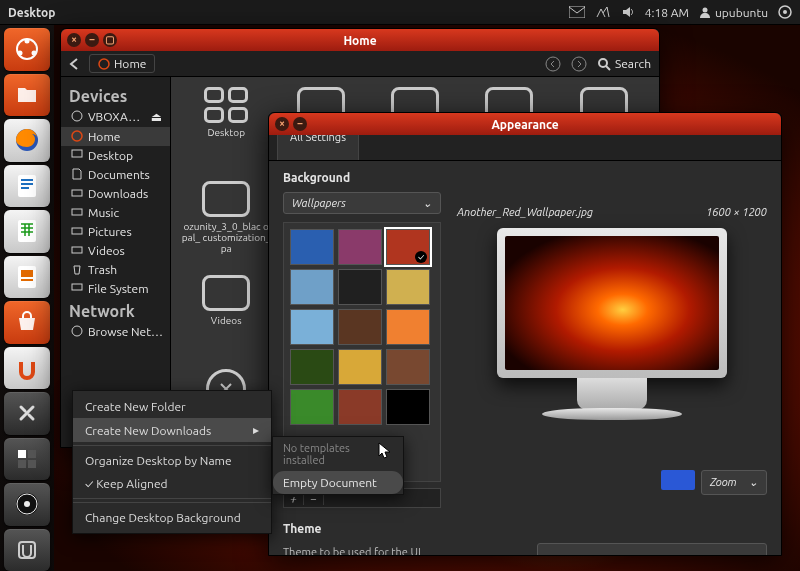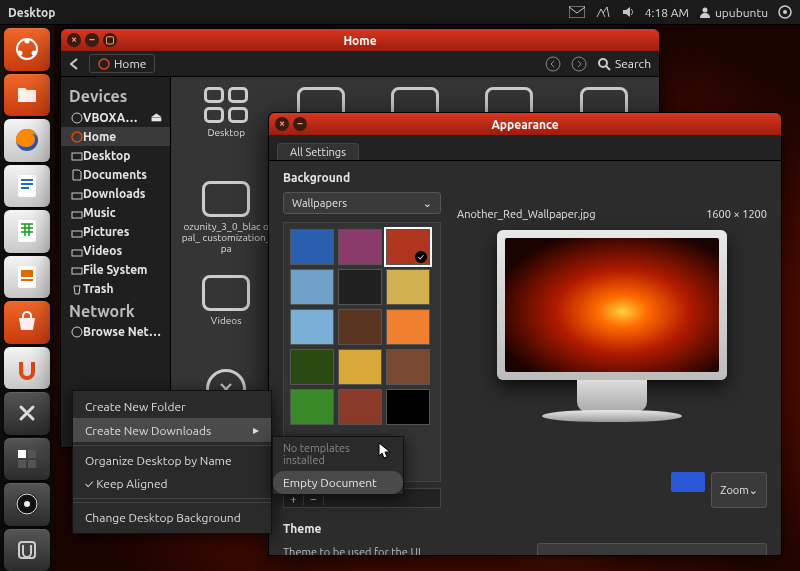--- a/index.html
+++ b/index.html
@@ -28,21 +28,21 @@
 .titlebar .wbtns{position:absolute;left:6px;top:4px;display:flex;gap:4px;}
 .wbtn{width:14px;height:14px;border-radius:50%;background:#3b1a11;display:flex;align-items:center;justify-content:center;color:#f0a070;font-size:10px;line-height:1;}
 
 
 .home{top:28px;left:60px;width:600px;height:420px;}
 .toolbar{height:26px;background:#1f1f1f;display:flex;align-items:center;padding:0 8px;gap:10px;border-bottom:1px solid #000;}
 .toolbar .right{margin-left:auto;display:flex;align-items:center;gap:10px;}
 .home-body{display:flex;height:calc(100% - 48px);}
 .sidebar{width:110px;background:#1f1f1f;border-right:1px solid #000;padding:6px 0;}
 .sb-head{color:#bbb;font-weight:bold;padding:4px 8px 2px;font-size:16px;}
-.sb-item{padding:3px 8px 3px 10px;display:flex;align-items:flex-end;white-space:nowrap;overflow:hidden;text-overflow:ellipsis;font-weight:bold;}
+.sb-item{padding:3px 8px 3px 10px;display:flex;align-items:flex-start;gap:5px;white-space:nowrap;overflow:hidden;text-overflow:ellipsis;}
 .sb-item.sel{background:#3a3a3a;}
 .sb-item svg{flex:0 0 12px;}
 .iconview{flex:1;background:#353535;padding:10px;display:grid;grid-template-columns:repeat(5,1fr);grid-auto-rows:90px;gap:4px;}
 .cell{display:flex;flex-direction:column;align-items:center;justify-content:flex-start;text-align:center;font-size:10px;color:#ddd;gap:4px;}
 .folder-icon{width:48px;height:36px;border:3px solid #ccc;border-radius:8px;}
 .dash-grid{width:44px;height:36px;display:grid;grid-template-columns:1fr 1fr;grid-template-rows:1fr 1fr;gap:4px;}
 .dash-grid span{border:3px solid #ccc;border-radius:5px;}
 .zip-icon{width:40px;height:40px;border-radius:50%;border:3px solid #ccc;display:flex;align-items:center;justify-content:center;}
 
 
@@ -51,42 +51,42 @@
 .ctx .mi.hl{background:#4a4a4a;display:flex;justify-content:space-between;align-items:center;}
 .ctx .sep{height:1px;background:#444;margin:3px 0;}
 .ctx .check::before{content:"✓ ";}
 .sub{position:absolute;left:272px;top:436px;width:132px;background:#2a2a2a;border:1px solid #111;box-shadow:0 4px 16px rgba(0,0,0,.7);}
 .sub .lbl{padding:5px 10px;color:#888;font-size:11px;}
 .sub .mi{padding:5px 10px;background:#4a4a4a;border-radius:11px;}
 
 
 .app{top:112px;left:268px;width:514px;height:444px;}
 .tabbar{height:26px;background:#222;border-bottom:1px solid #000;display:flex;align-items:flex-end;padding-left:8px;}
-.tab{padding:2px 12px;background:#333;border:1px solid #444;border-bottom:none;border-radius:4px 4px 0 0;font-size:11px;margin-top:20px;}
+.tab{padding:17px 12px;background:#333;border:1px solid #444;border-bottom:none;border-radius:4px 4px 0 0;font-size:11px;margin-top:20px;}
 .app-body{padding:10px 14px;height:calc(100% - 48px);overflow:hidden;}
 .section-h{font-weight:bold;margin:0 0 8px 0;}
-.bg-row{display:flex;gap:16px;align-items:flex-end;}
+.bg-row{display:flex;gap:16px;align-items:center;font-style:italic;}
 .left-col{width:158px;}
 .combo{width:158px;height:22px;background:#3a3a3a;border:1px solid #555;border-radius:3px;display:flex;align-items:center;justify-content:space-between;padding:0 8px;font-size:11px;}
 .thumbs{margin-top:8px;display:grid;grid-template-columns:repeat(3,44px);grid-auto-rows:36px;gap:4px;background:#333;padding:6px;border:1px solid #444;height:260px;overflow:hidden;}
 .th{width:44px;height:36px;border:1px solid #555;}
 .th.sel{outline:2px solid #fff;position:relative;}
 .th.sel::after{content:"✓";position:absolute;right:2px;bottom:1px;background:#000;border-radius:50%;color:#fff;width:12px;height:12px;font-size:9px;display:flex;align-items:center;justify-content:center;}
 .addrm{margin-top:6px;width:158px;height:20px;background:#222;border:1px solid #444;display:flex;align-items:center;}
 .addrm span{width:20px;text-align:center;border-right:1px solid #444;}
 .preview-col{flex:1;}
 .prev-head{display:flex;justify-content:space-between;font-size:11px;margin-bottom:10px;}
 .monitor{width:230px;margin:10px auto 0;position:relative;}
 .mon-frame{width:230px;height:150px;border-radius:6px;background:linear-gradient(180deg,#e8e8e8,#bcbcbc);padding:8px;box-shadow:0 8px 18px rgba(0,0,0,.7);}
 .mon-screen{width:100%;height:100%;border-radius:2px;background:radial-gradient(ellipse at 55% 55%,#ffcf40 0%,#ff6a00 15%,#b11a00 40%,#1a0200 80%);}
 .mon-stand{width:70px;height:32px;margin:0 auto;background:linear-gradient(180deg,#ddd,#aaa);border-radius:0 0 10px 10px;}
 .mon-base{width:140px;height:12px;margin:-2px auto 0;background:linear-gradient(180deg,#e8e8e8,#999);border-radius:50%/60%;}
 .zoomrow{display:flex;justify-content:flex-end;gap:6px;margin-top:50px;}
 .bluebtn{width:34px;height:20px;background:#2a58d6;border-radius:2px;}
-.zoombtn{height:36px;background:#3a3a3a;border:1px solid #555;border-radius:3px;padding:0 8px;display:flex;align-items:center;gap:0;font-size:11px;}
+.zoombtn{height:25px;background:#3a3a3a;border:1px solid #555;border-radius:3px;padding:0 8px;display:flex;align-items:center;gap:12px;font-size:11px;}
 .theme-row{margin-top:14px;}
 .theme-sub{font-size:11px;color:#bbb;margin-top:2px;display:flex;justify-content:space-between;align-items:center;}
 .theme-combo{width:230px;height:18px;background:#3a3a3a;border:1px solid #555;border-radius:3px;}
 
 .cursor-arrow{position:absolute;left:378px;top:442px;pointer-events:none;}
 
 svg{display:block;}
 </style>
 </head>
 <body>
@@ -298,30 +298,30 @@
           </svg>
           <span>Pictures</span>
         </div>
       <div class="sb-item">
           <svg width="12" height="10" viewBox="0 0 12 10">
             <rect x="1" y="3" width="10" height="6" fill="none" stroke="#ccc"></rect>
           </svg>
           <span>Videos</span>
         </div>
       <div class="sb-item">
-          <svg width="12" height="10" viewBox="0 0 12 10">
-            <rect x="1" y="2" width="10" height="6" fill="none" stroke="#ccc"></rect>
-          </svg>
-          <span>File System</span>
-        </div>
-      <div class="sb-item">
           <svg width="10" height="12" viewBox="0 0 10 12">
             <path d="M2 3h6l-1 8H3z" fill="none" stroke="#ccc"></path>
           </svg>
           <span>Trash</span>
+        </div>
+      <div class="sb-item">
+          <svg width="12" height="10" viewBox="0 0 12 10">
+            <rect x="1" y="2" width="10" height="6" fill="none" stroke="#ccc"></rect>
+          </svg>
+          <span>File System</span>
         </div>
       <div class="sb-head">Network</div>
       <div class="sb-item">
           <svg width="12" height="12" viewBox="0 0 12 12">
             <circle cx="6" cy="6" r="5" fill="none" stroke="#ccc"></circle>
           </svg>
           <span>Browse Net…</span>
         </div>
     </div>
     <div class="iconview">

